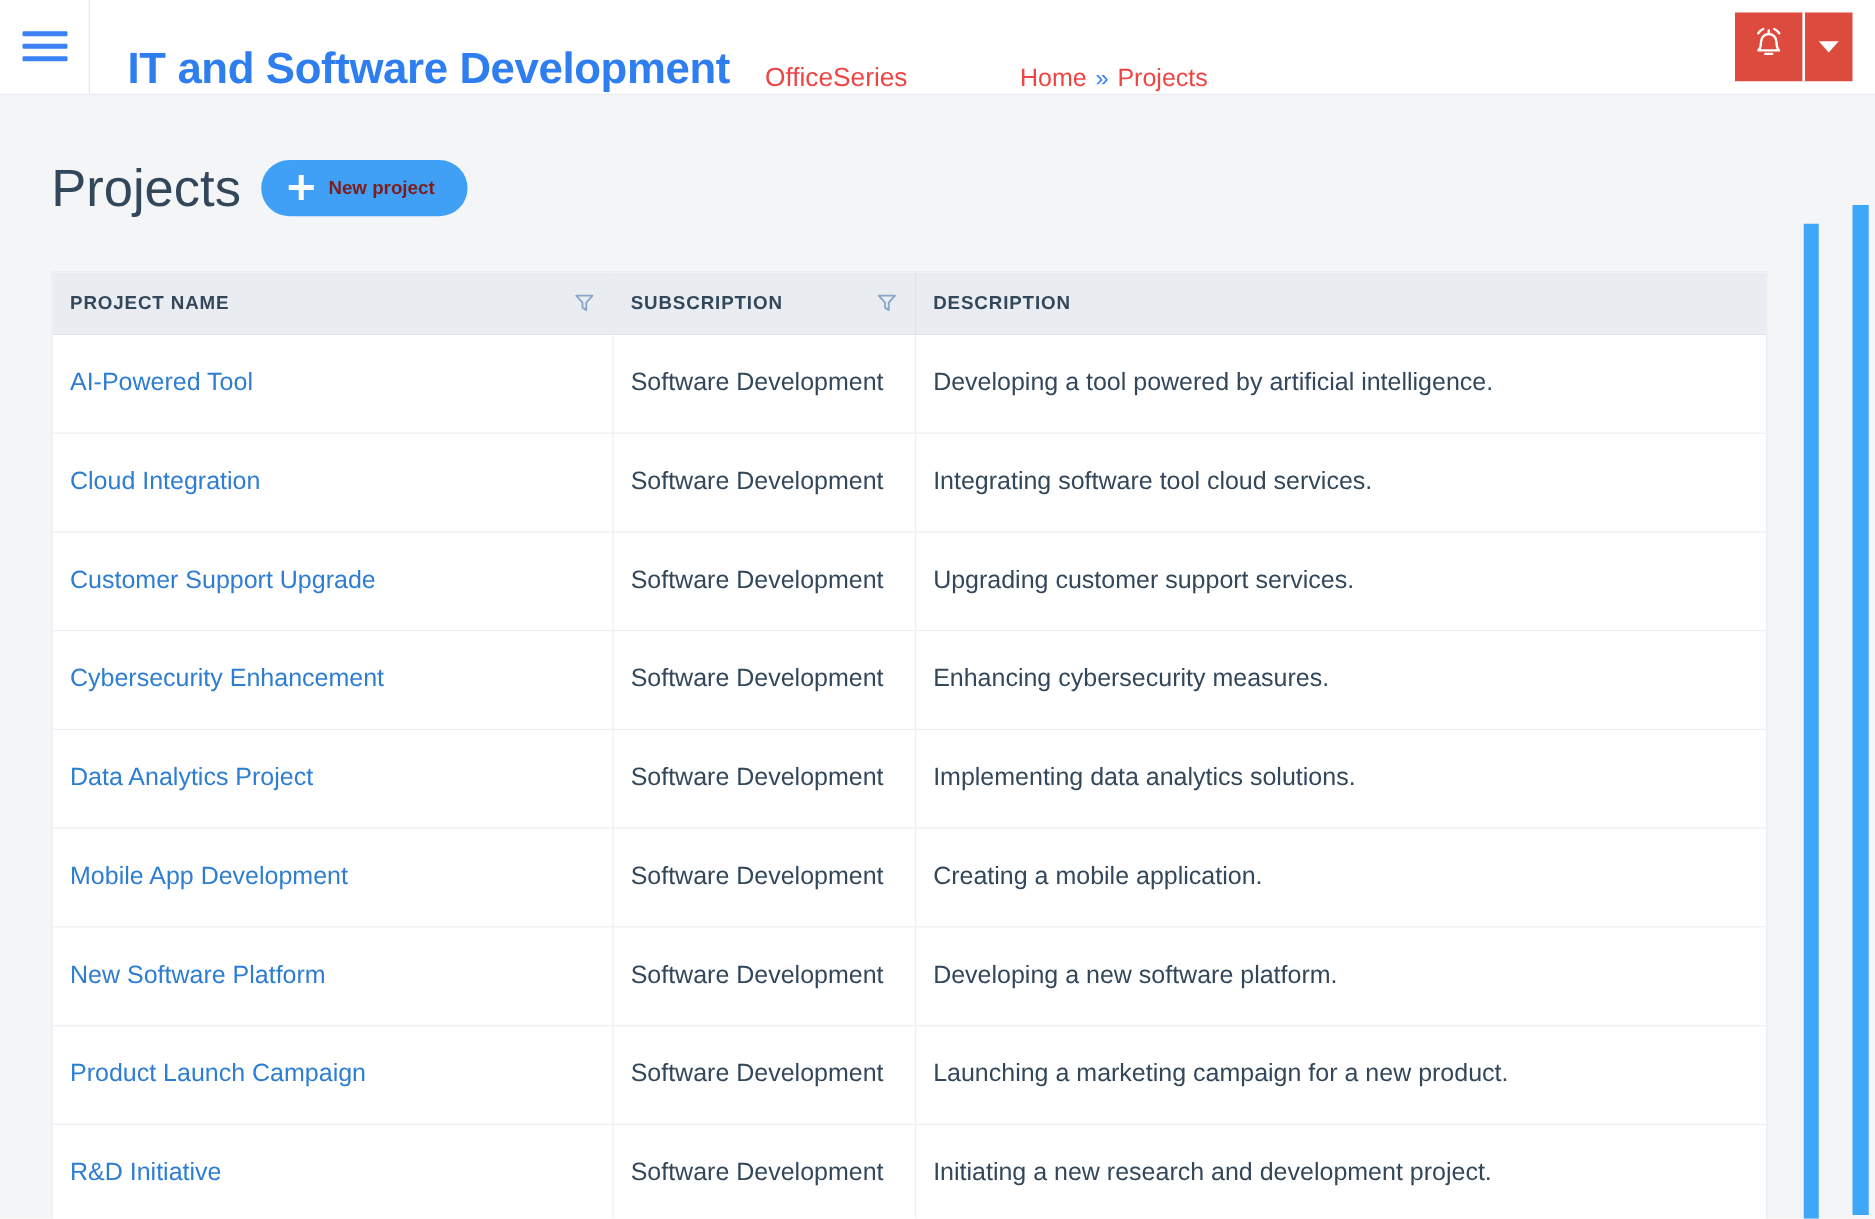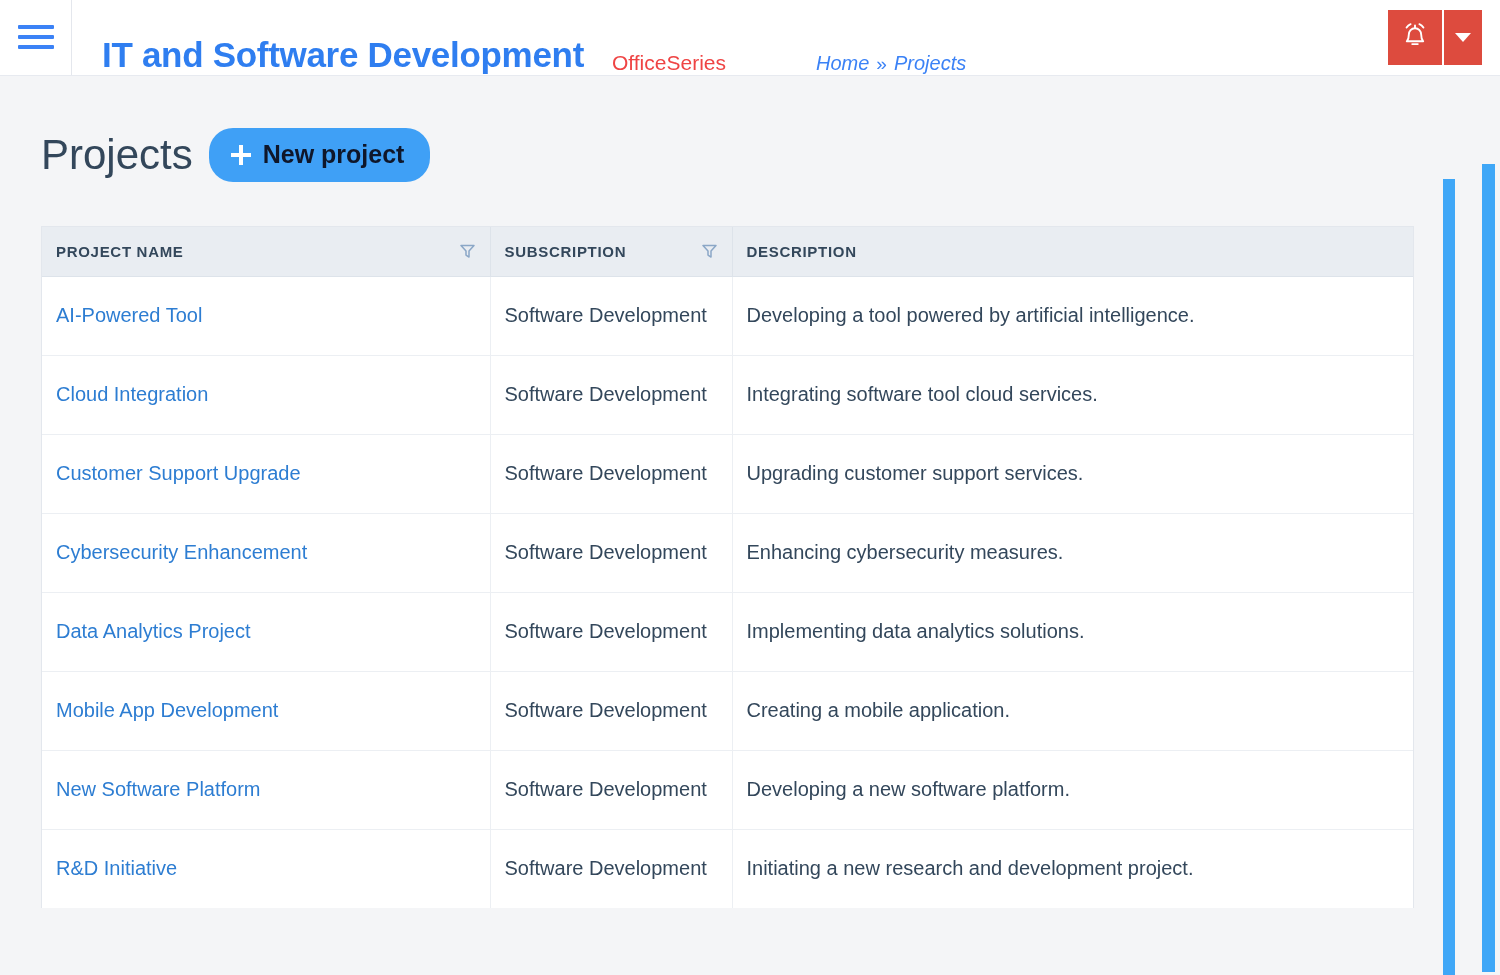--- a/index.html
+++ b/index.html
@@ -59,21 +59,21 @@
 
   .breadcrumb {
     margin-left: 90px;
     font-size: 20px;
     color: #3b82f6;
     display: flex;
     align-items: center;
     gap: 7px;
     white-space: nowrap;
   }
-  .breadcrumb a { color: #3b82f6; text-decoration: none; font-style: italic; }
+  .breadcrumb a { color: #ef4444; text-decoration: none; }
   .breadcrumb .sep { color: #3b82f6; font-size: 19px; }
 
   .topbar-actions {
     position: absolute;
     right: 18px;
     top: 10px;
     display: flex;
     height: 55px;
   }
   .alert-btn {
@@ -120,25 +120,25 @@
     font-size: 42px;
     color: #33475b;
     font-weight: normal;
     line-height: 1;
   }
   .new-project-btn {
     display: inline-flex;
     align-items: center;
     gap: 12px;
     background: #3fa0f6;
-    color: #0f172a;
+    color: #7f1d1d;
     border: none;
     border-radius: 24px;
     padding: 12px 26px 13px 22px;
-    font-size: 25px;
+    font-size: 15px;
     font-weight: bold;
     font-family: "Liberation Sans", sans-serif;
     cursor: pointer;
   }
   .plus-icon {
     position: relative;
     width: 20px; height: 20px;
     display: inline-block;
   }
   .plus-icon::before, .plus-icon::after {
@@ -335,20 +335,25 @@
             <td class="col-name"><a class="proj-link" href="#">Mobile App Development</a></td>
             <td class="col-sub">Software Development</td>
             <td>Creating a mobile application.</td>
           </tr>
           <tr>
             <td class="col-name"><a class="proj-link" href="#">New Software Platform</a></td>
             <td class="col-sub">Software Development</td>
             <td>Developing a new software platform.</td>
           </tr>
           <tr>
+            <td class="col-name"><a class="proj-link" href="#">Product Launch Campaign</a></td>
+            <td class="col-sub">Software Development</td>
+            <td>Launching a marketing campaign for a new product.</td>
+          </tr>
+          <tr>
             <td class="col-name"><a class="proj-link" href="#">R&amp;D Initiative</a></td>
             <td class="col-sub">Software Development</td>
             <td>Initiating a new research and development project.</td>
           </tr>
         </tbody>
     </table>
   </div>
 
   <div class="scroll-track-outer"></div>
   <div class="scroll-inner"></div>

